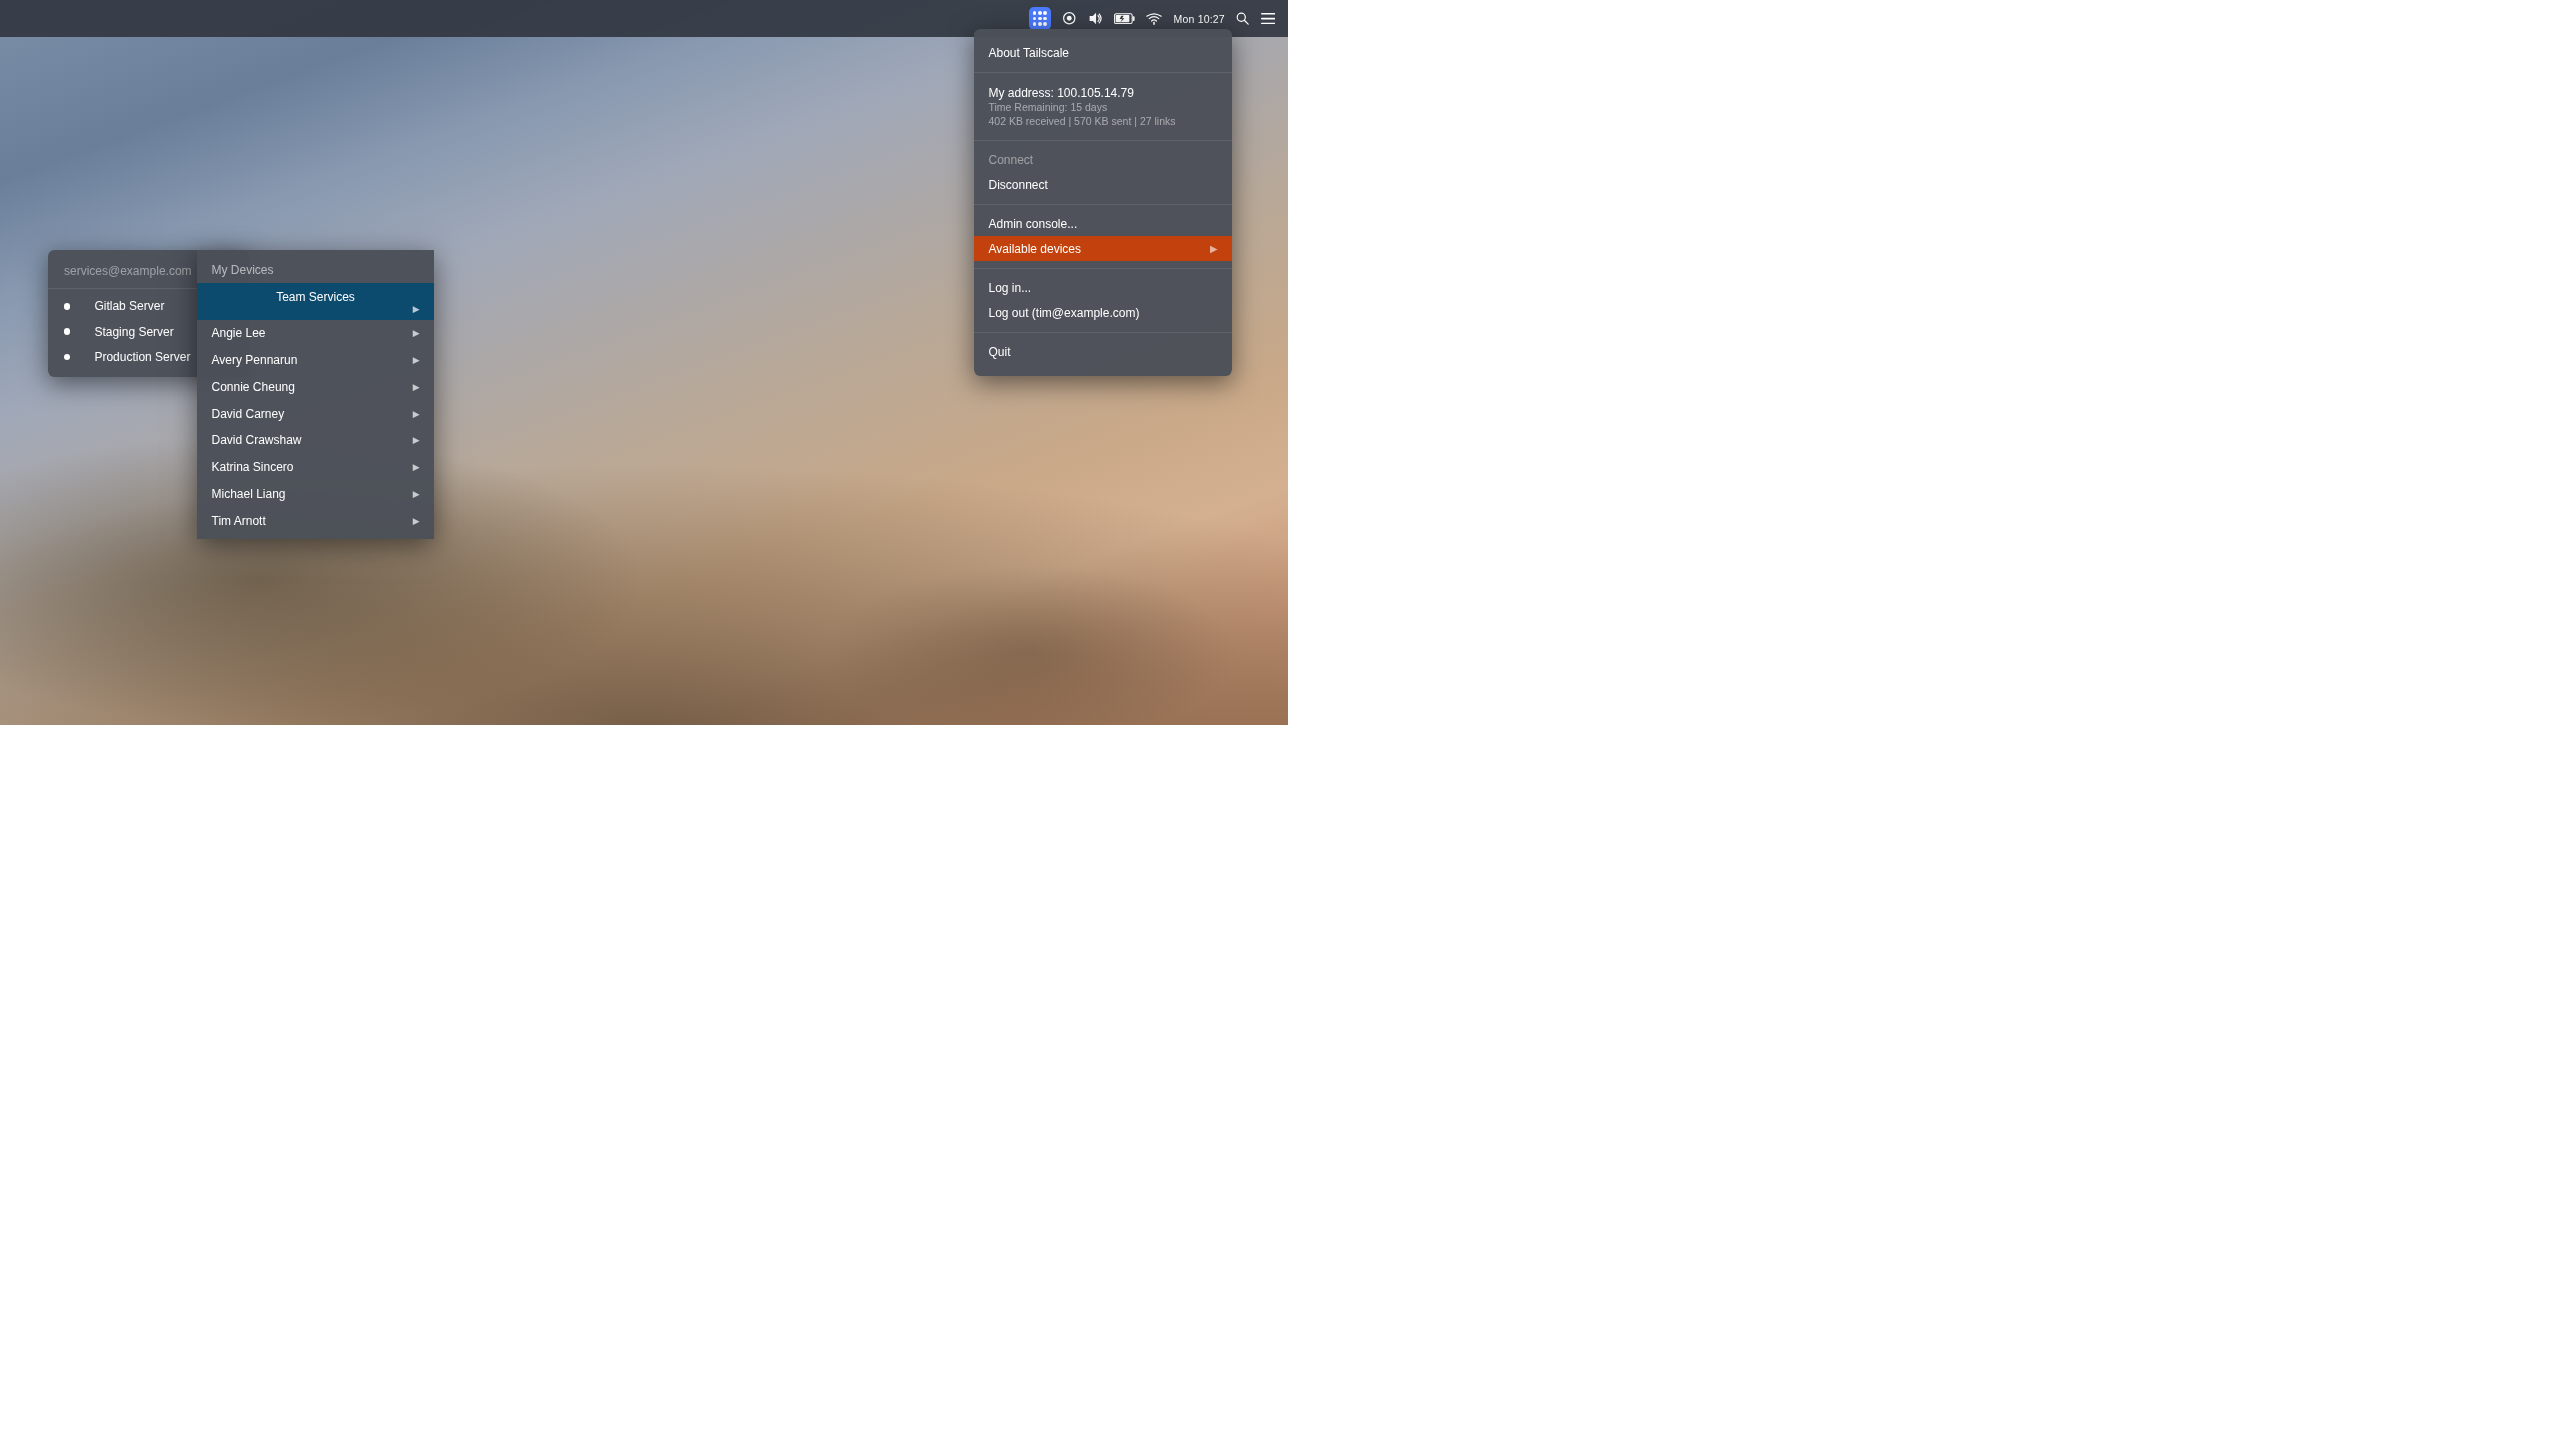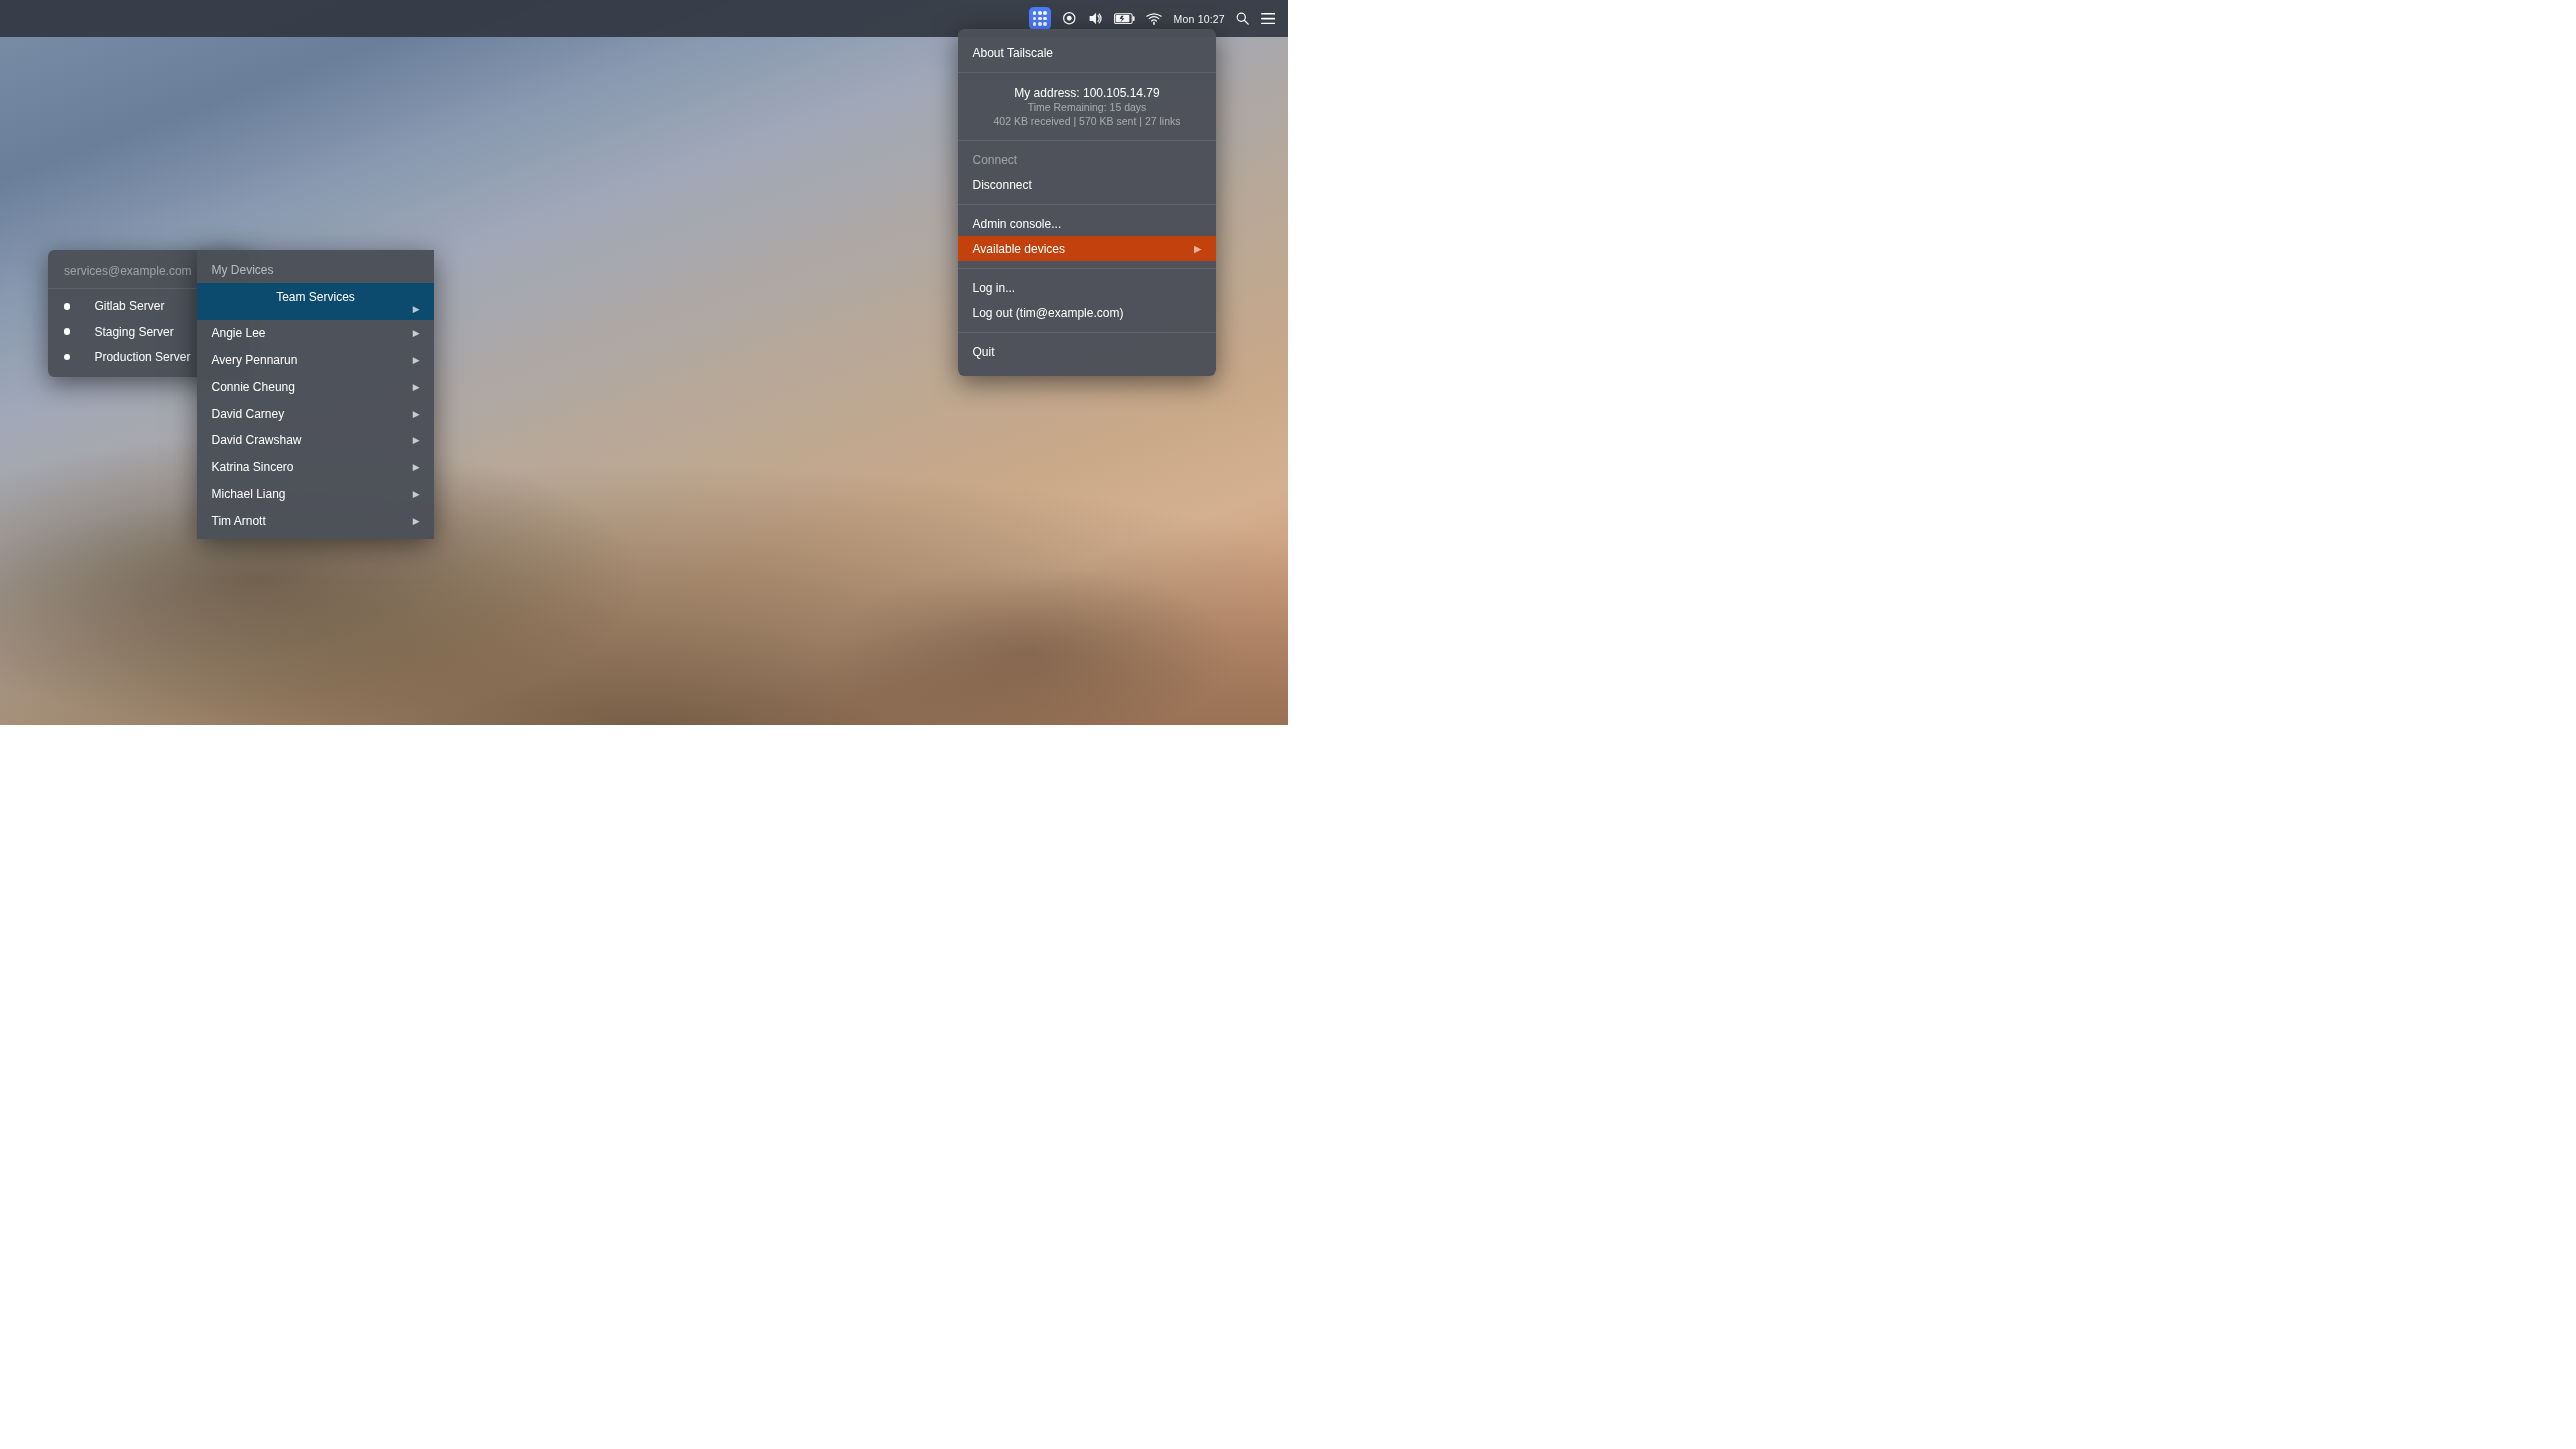--- a/index.html
+++ b/index.html
@@ -130,21 +130,20 @@
     .menu-item.bold {
       font-weight: 400;
     }
 
     .menu-item.highlighted {
       background: #c2410c;
     }
 
     .menu-section-info {
       padding: 6.4px 14.5px;
-      text-align: center;
     }
 
     .info-primary {
       font-size: 12px;
       color: white;
       font-weight: 400;
     }
 
     .info-secondary {
       font-size: 10.5px;
@@ -365,21 +364,21 @@
   <div class="middle-panel-item">
     <span>Michael Liang</span>
     <span class="chevron">▶</span>
   </div>
   <div class="middle-panel-item">
     <span>Tim Arnott</span>
     <span class="chevron">▶</span>
   </div>
 </div>
 
-<div style="position:absolute; top:29px; right:72px; z-index:200;margin-left:8px;">
+<div style="position:absolute; top:29px; right:56px; z-index:200;margin-left:8px;">
   <div class="main-dropdown">
 
     <div class="menu-section">
       <div class="menu-item">
         <span>About Tailscale</span>
       </div>
     </div>
 
     <div class="menu-section">
       <div class="menu-section-info">

